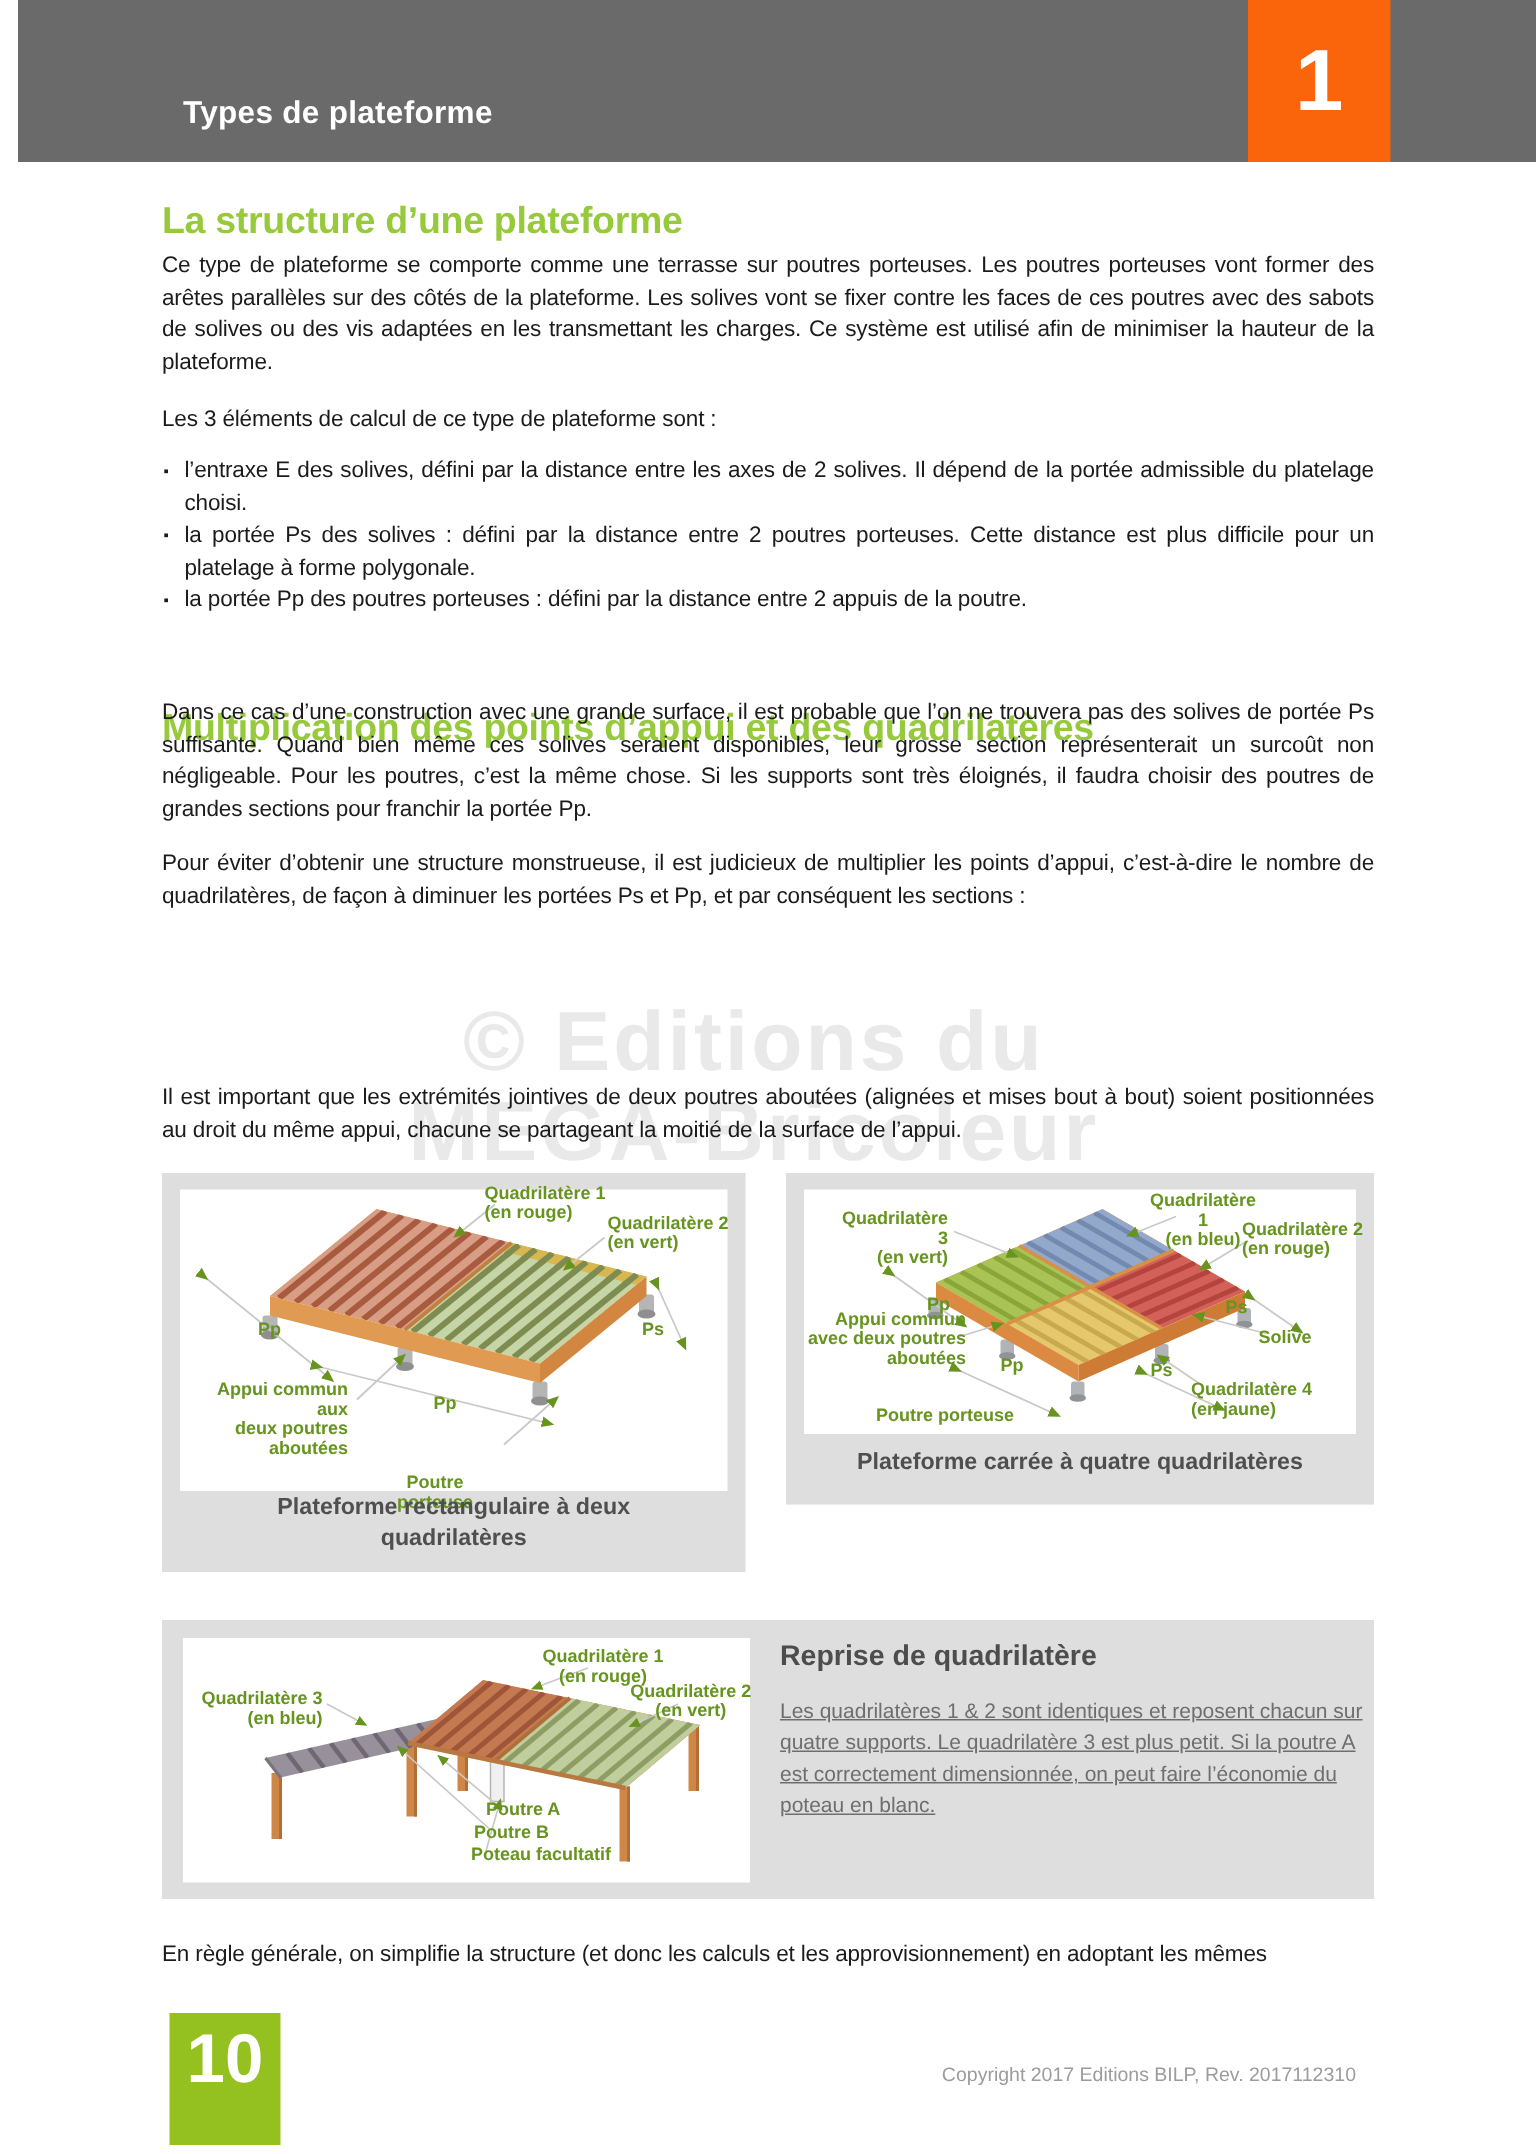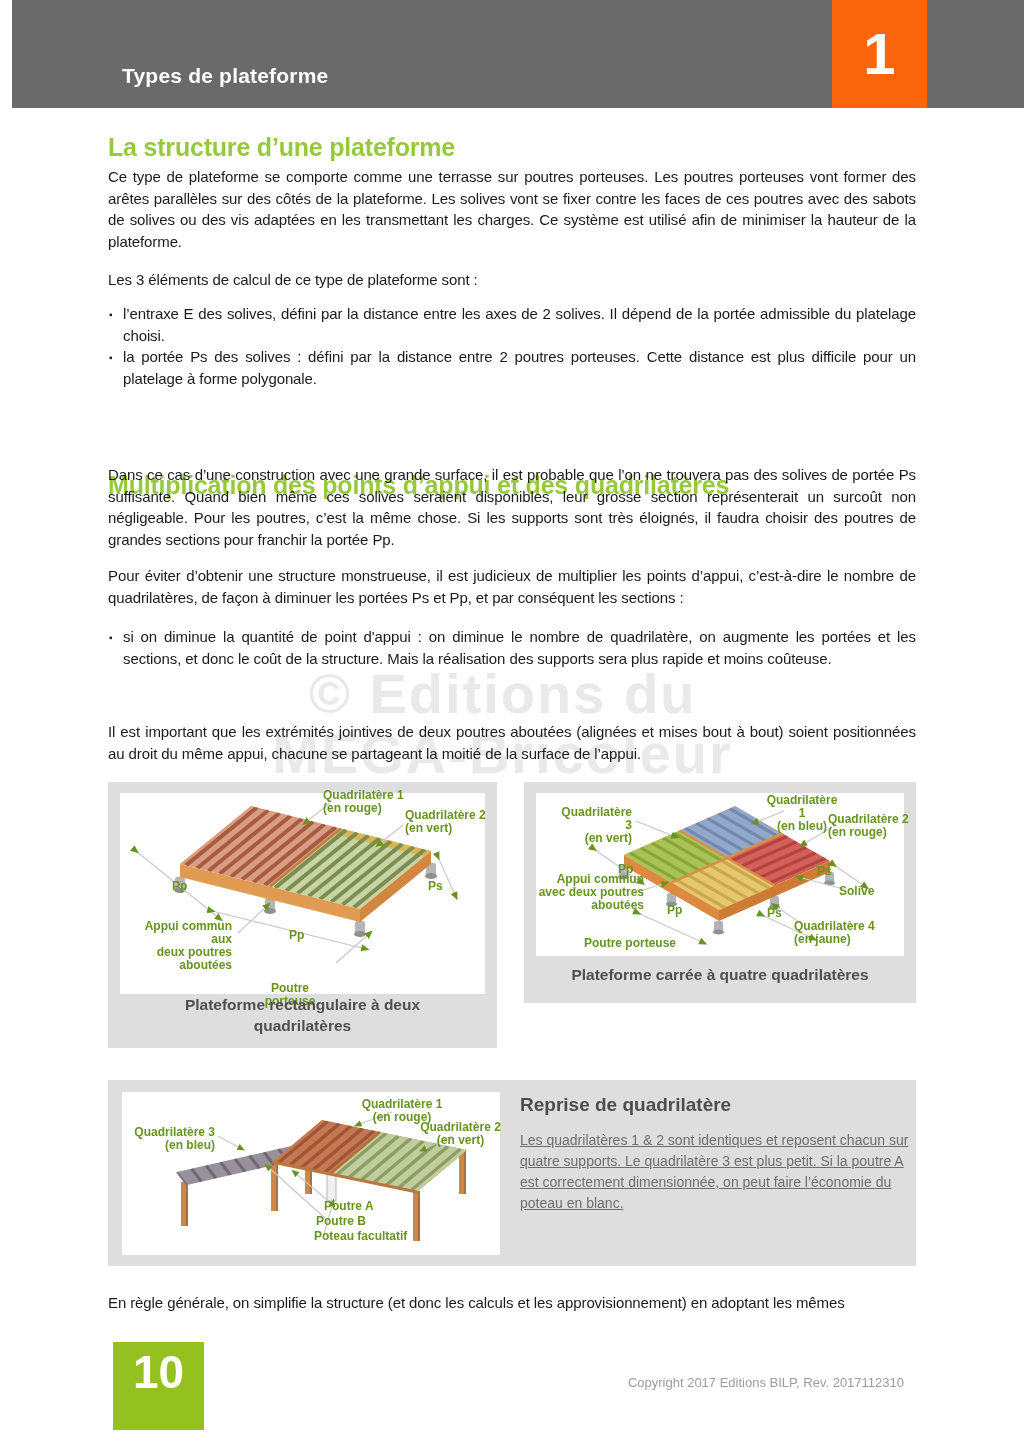--- a/index.html
+++ b/index.html
@@ -25,21 +25,21 @@
 
   
   .figbox{position:absolute;background:#DEDEDE;z-index:2;}
   .figwhite{position:absolute;background:#ffffff;}
   .flab{position:absolute;color:#66941F;font-weight:bold;font-size:12px;line-height:13px;white-space:pre-line;z-index:4;}
   .fcap{position:absolute;left:0;right:0;text-align:center;color:#4F4F4F;font-weight:bold;font-size:15.5px;line-height:21px;z-index:4;}
   .boxhead{position:absolute;color:#4D4D4D;font-weight:bold;font-size:19px;z-index:4;}
   .boxtext{position:absolute;color:#6E6E6E;font-size:14px;line-height:21px;z-index:4;}
 
   
-  .pagenum{position:absolute;left:113px;top:1342px;width:91px;height:88px;background:#95C120;z-index:2;text-align:center;}
+  .pagenum{position:absolute;left:113px;top:1342px;width:74px;height:88px;background:#95C120;z-index:2;text-align:center;}
   .pagenum span{color:#fff;font-size:46px;font-weight:bold;line-height:1.1;display:inline-block;margin-top:5px;}
   .copyright{position:absolute;left:400px;top:1375px;width:504px;text-align:right;color:#9C9C9C;font-size:13px;z-index:2;}
 
   svg{display:block;}
 </style>
 </head>
 <body>
 
 <div class="page">
 
@@ -54,27 +54,27 @@
       <span>1</span>
     </div>
   </div>
 
   <h1 class="sec blk" style="top:133px;">La structure d’une plateforme</h1>
   <div class="blk just" style="top:166px;">Ce type de plateforme se comporte comme une terrasse sur poutres porteuses. Les poutres porteuses vont former des arêtes parallèles sur des côtés de la plateforme. Les solives vont se fixer contre les faces de ces poutres avec des sabots de solives ou des vis adaptées en les transmettant les charges. Ce système est utilisé afin de minimiser la hauteur de la plateforme.</div>
   <div class="blk" style="top:269px;">Les 3 éléments de calcul de ce type de plateforme sont :</div>
   <ul class="bl blk" style="top:303px;">
     <li>l’entraxe E des solives, défini par la distance entre les axes de 2 solives. Il dépend de la portée admissible du platelage choisi.</li>
     <li>la portée Ps des solives : défini par la distance entre 2 poutres porteuses. Cette distance est plus difficile pour un platelage à forme polygonale.</li>
+    <li>la portée Pp des poutres porteuses : défini par la distance entre 2 appuis de la poutre.</li>
   </ul>
 
   <h1 class="sec blk" style="top:423px;margin-top:48px;">Multiplication des points d’appui et des quadrilatères</h1>
   <div class="blk just" style="top:464px;">Dans ce cas d’une construction avec une grande surface, il est probable que l’on ne trouvera pas des solives de portée Ps suffisante. Quand bien même ces solives seraient disponibles, leur grosse section représenterait un surcoût non négligeable. Pour les poutres, c’est la même chose. Si les supports sont très éloignés, il faudra choisir des poutres de grandes sections pour franchir la portée Pp.</div>
   <div class="blk just" style="top:565px;">Pour éviter d’obtenir une structure monstrueuse, il est judicieux de multiplier les points d’appui, c’est-à-dire le nombre de quadrilatères, de façon à diminuer les portées Ps et Pp, et par conséquent les sections :</div>
   <ul class="bl blk" style="top:626px;">
-    <li>si on diminue la quantité de point d'appui : on diminue le nombre de quadrilatère, on augmente les portées et les sections, et donc le coût de la structure. Mais la réalisation des supports sera plus rapide et moins coûteuse.</li>
   </ul>
   <div class="blk just" style="top:721px;">Il est important que les extrémités jointives de deux poutres aboutées (alignées et mises bout à bout) soient positionnées au droit du même appui, chacune se partageant la moitié de la surface de l’appui.</div>
 
   <div class="figbox" style="left:108px;top:782px;width:389px;height:266px;">
     <div class="figwhite" style="left:12px;top:11px;width:365px;height:201px;">
       <svg width="365" height="201" viewBox="0 0 365 201">
         <defs>
           <marker id="ar1" markerWidth="8" markerHeight="8" refX="4" refY="4" orient="auto">
               <path d="M0,1 L7,4 L0,7 z" fill="#66941F"></path>
             </marker>

